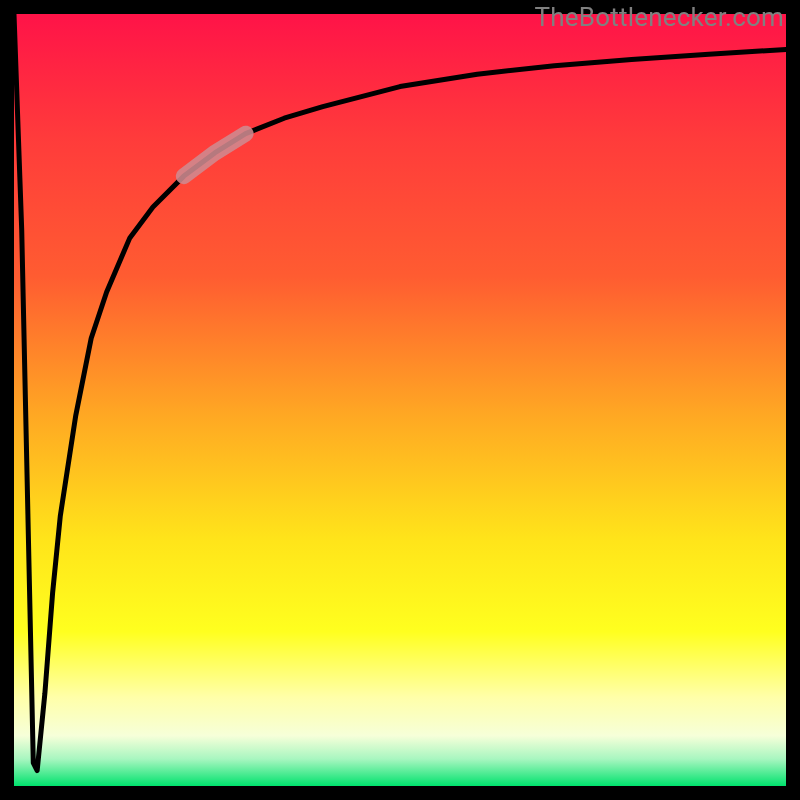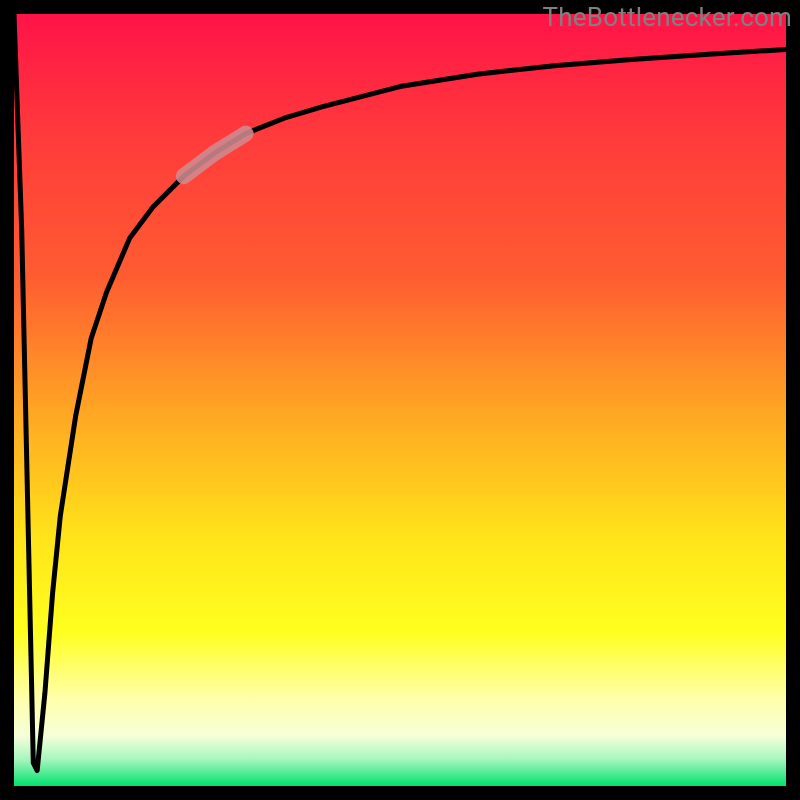--- a/index.html
+++ b/index.html
@@ -7,21 +7,21 @@
     padding: 0;
     width: 800px;
     height: 800px;
     background: #ffffff;
     font-family: -apple-system, BlinkMacSystemFont, "Segoe UI", Roboto, Helvetica, Arial, sans-serif;
     overflow: hidden;
   }
   .watermark-text {
     position: absolute;
     top: 2px;
-    right: 8px;
+    right: 16px;
     color: #808080;
     font-size: 26px;
     letter-spacing: 0.2px;
     z-index: 10;
   }
   .plot-wrap {
     position: absolute;
     top: 0;
     left: 0;
     width: 800px;

